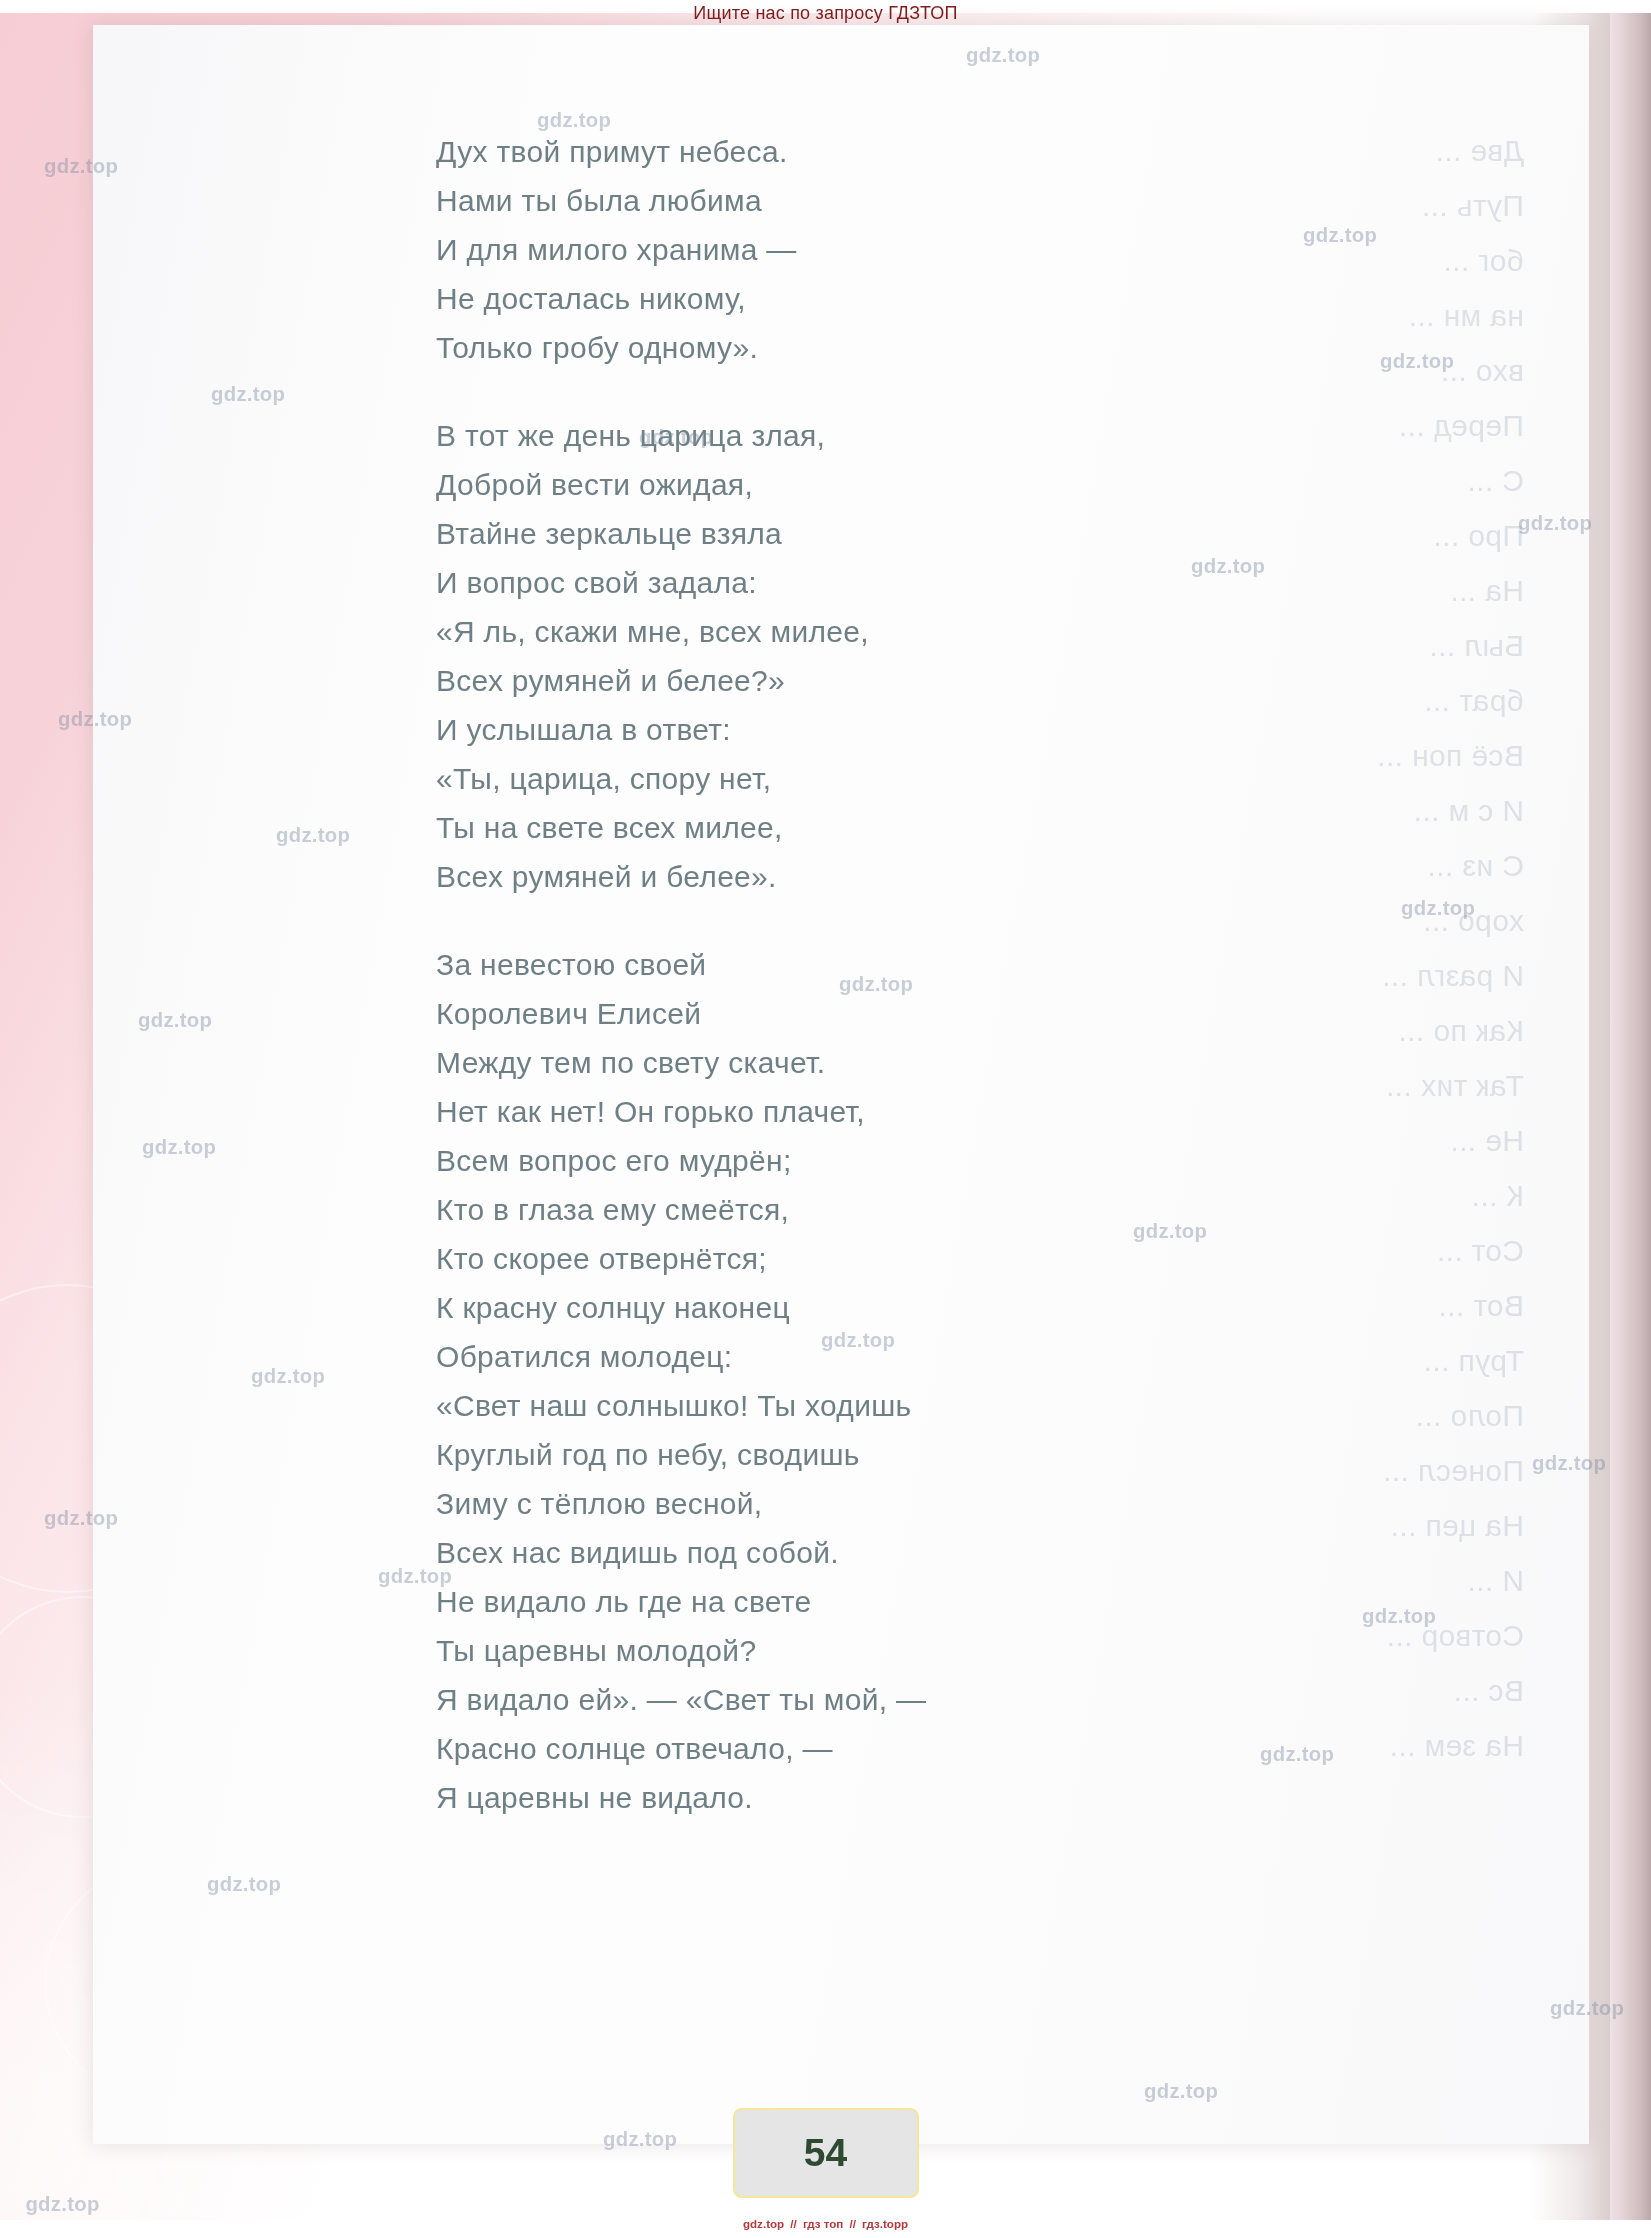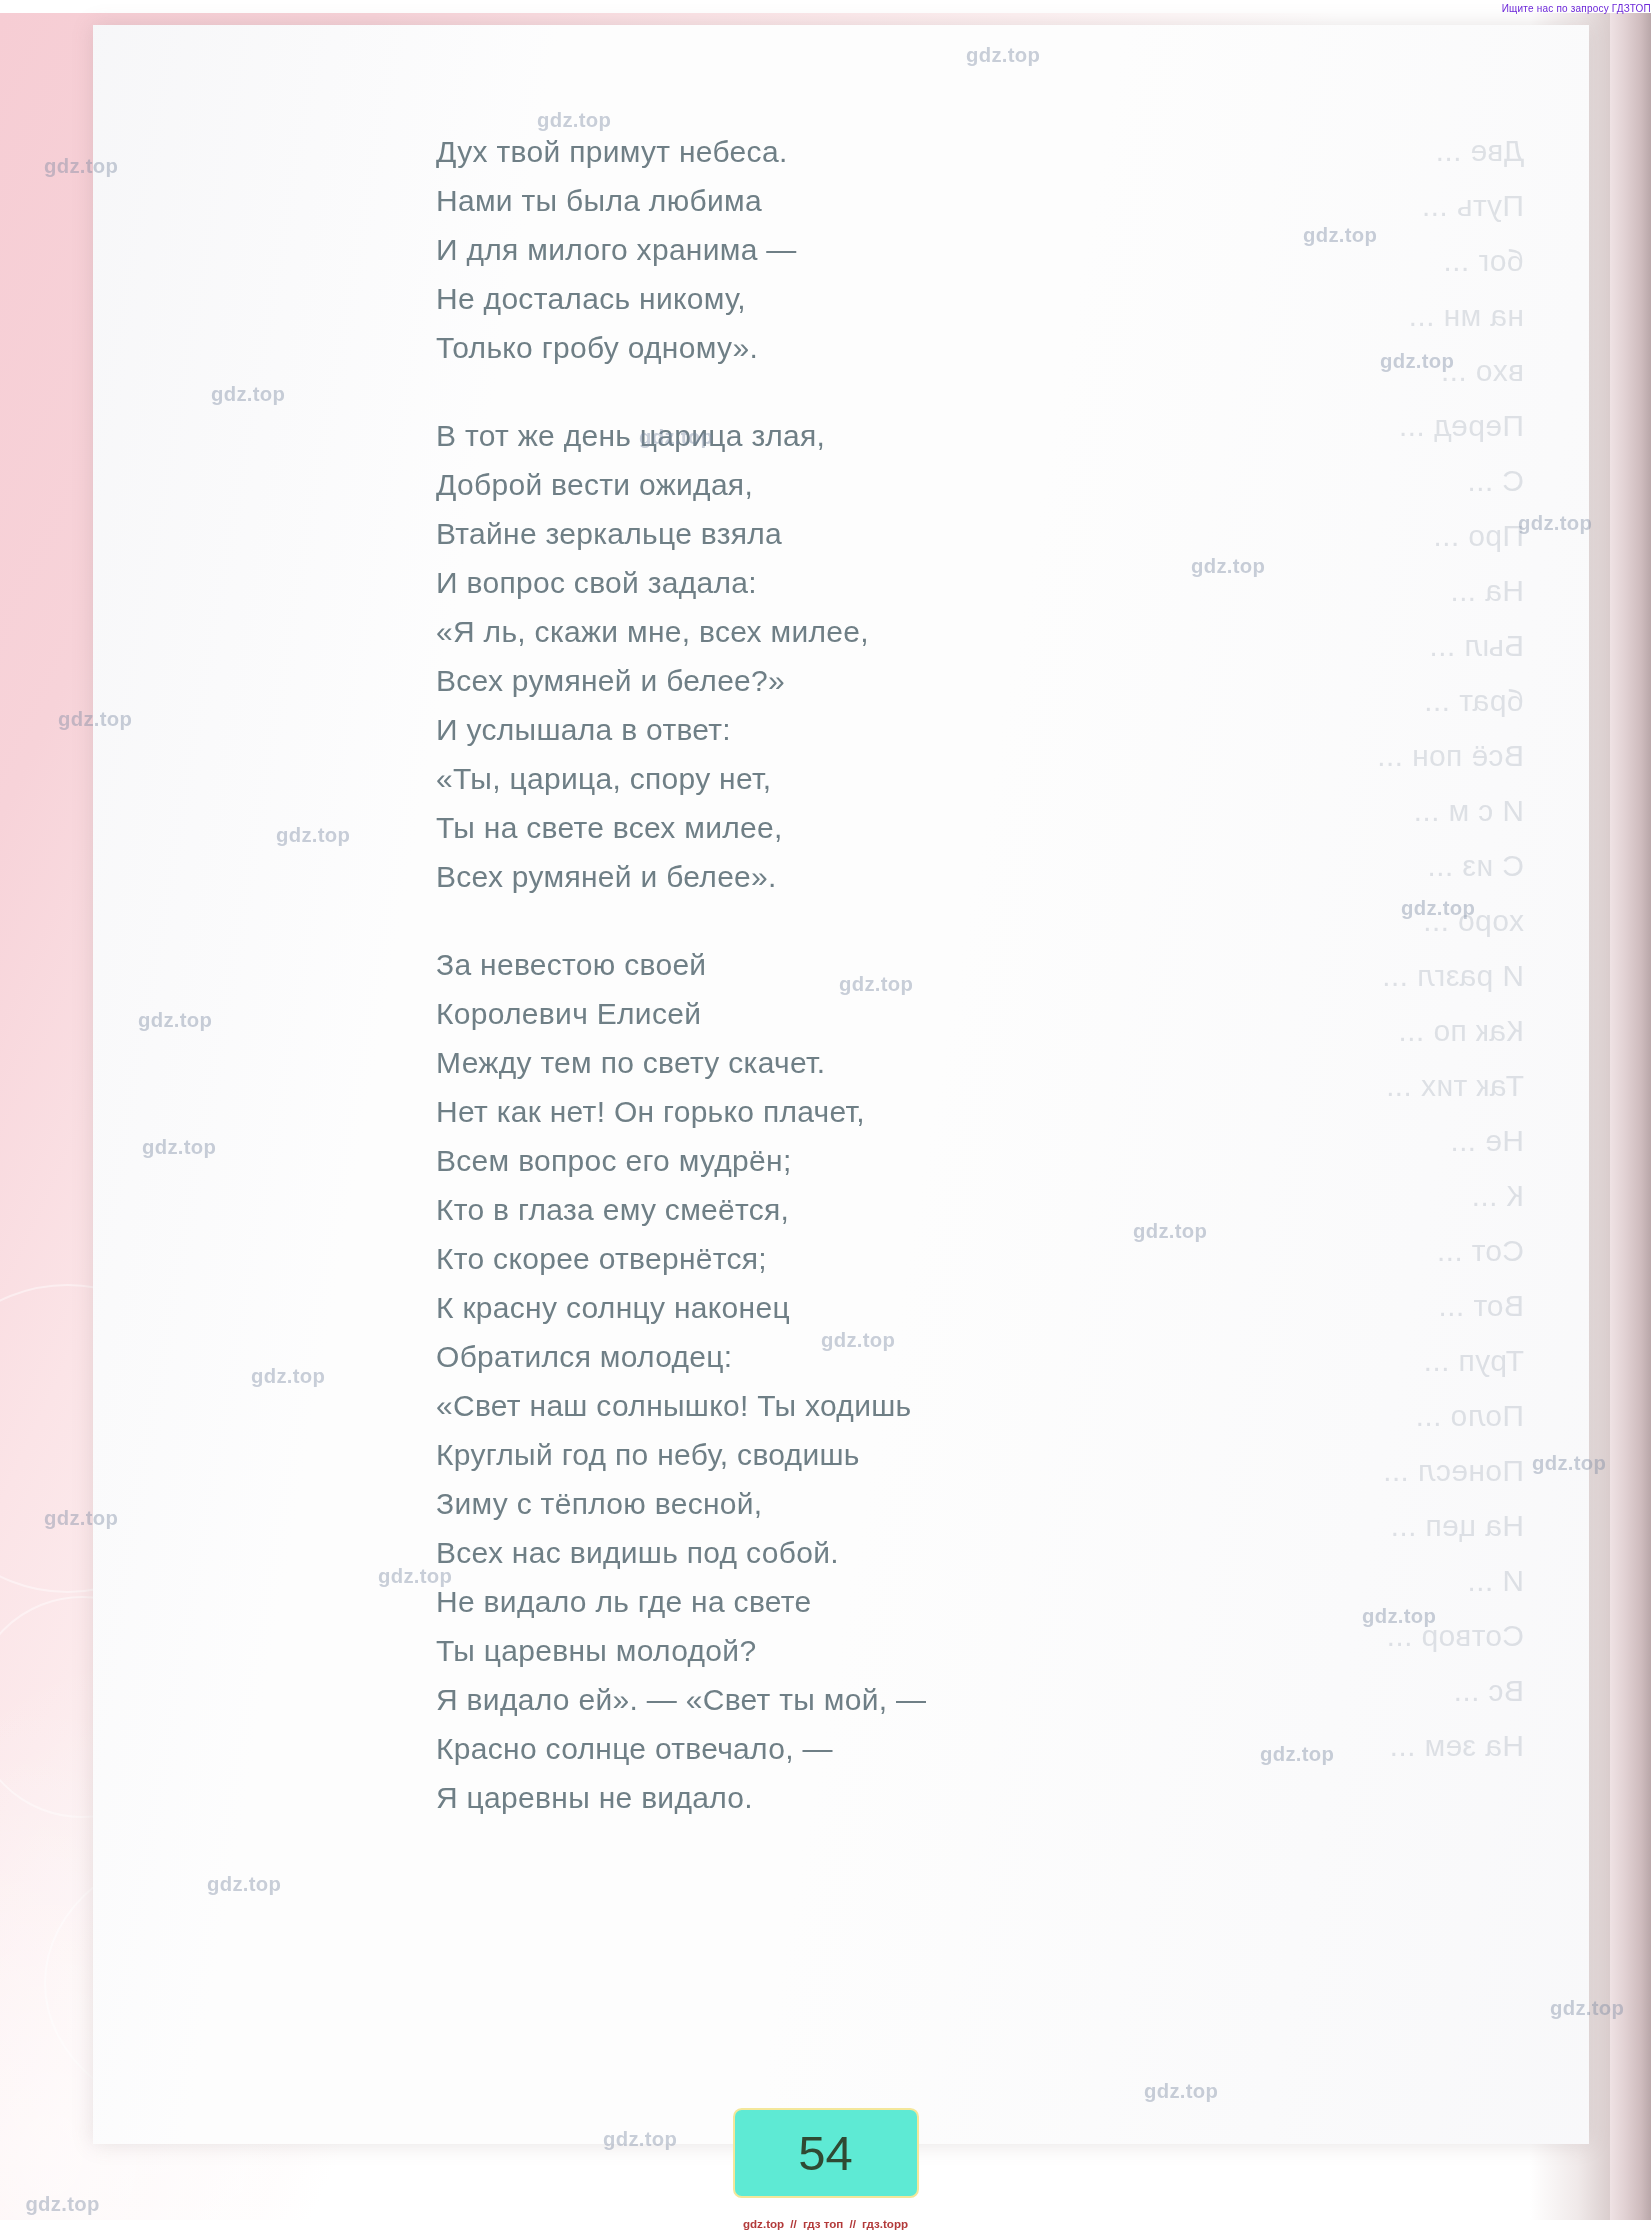--- a/index.html
+++ b/index.html
@@ -17,23 +17,23 @@
     overflow: hidden;
     background: #ffffff;
   }
 
   
   .top-banner {
     position: absolute;
     top: 2.9px;
     left: 0;
     width: 100%;
-    text-align: right;
-    font-size: 10px;
-    color: #6d28d9;
+    text-align: center;
+    font-size: 18px;
+    color: #7f1d1d;
     letter-spacing: 0.2px;
     z-index: 40;
   }
   .bottom-banner {
     position: absolute;
     bottom: 9px;
     left: 0;
     width: 100%;
     text-align: center;
     font-size: 11.6px;
@@ -132,28 +132,28 @@
   .line { white-space: pre; }
 
   
   .page-num {
     position: absolute;
     left: 50%;
     transform: translateX(-50%);
     bottom: 41px;
     width: 182px;
     height: 86px;
-    background: #5eead4;
+    background: #e5e5e5;
     border: 2.2px solid #f3e79a;
     border-radius: 8.7px;
     display: flex;
     align-items: center;
     justify-content: center;
-    font-size: 49px;
-    font-weight: normal;
+    font-size: 39px;
+    font-weight: bold;
     color: #2f4a33;
     z-index: 30;
   }
 
   
   .wm {
     position: absolute;
     color: rgba(120,135,160,.40);
     font-size: 20.3px;
     font-weight: 600;

